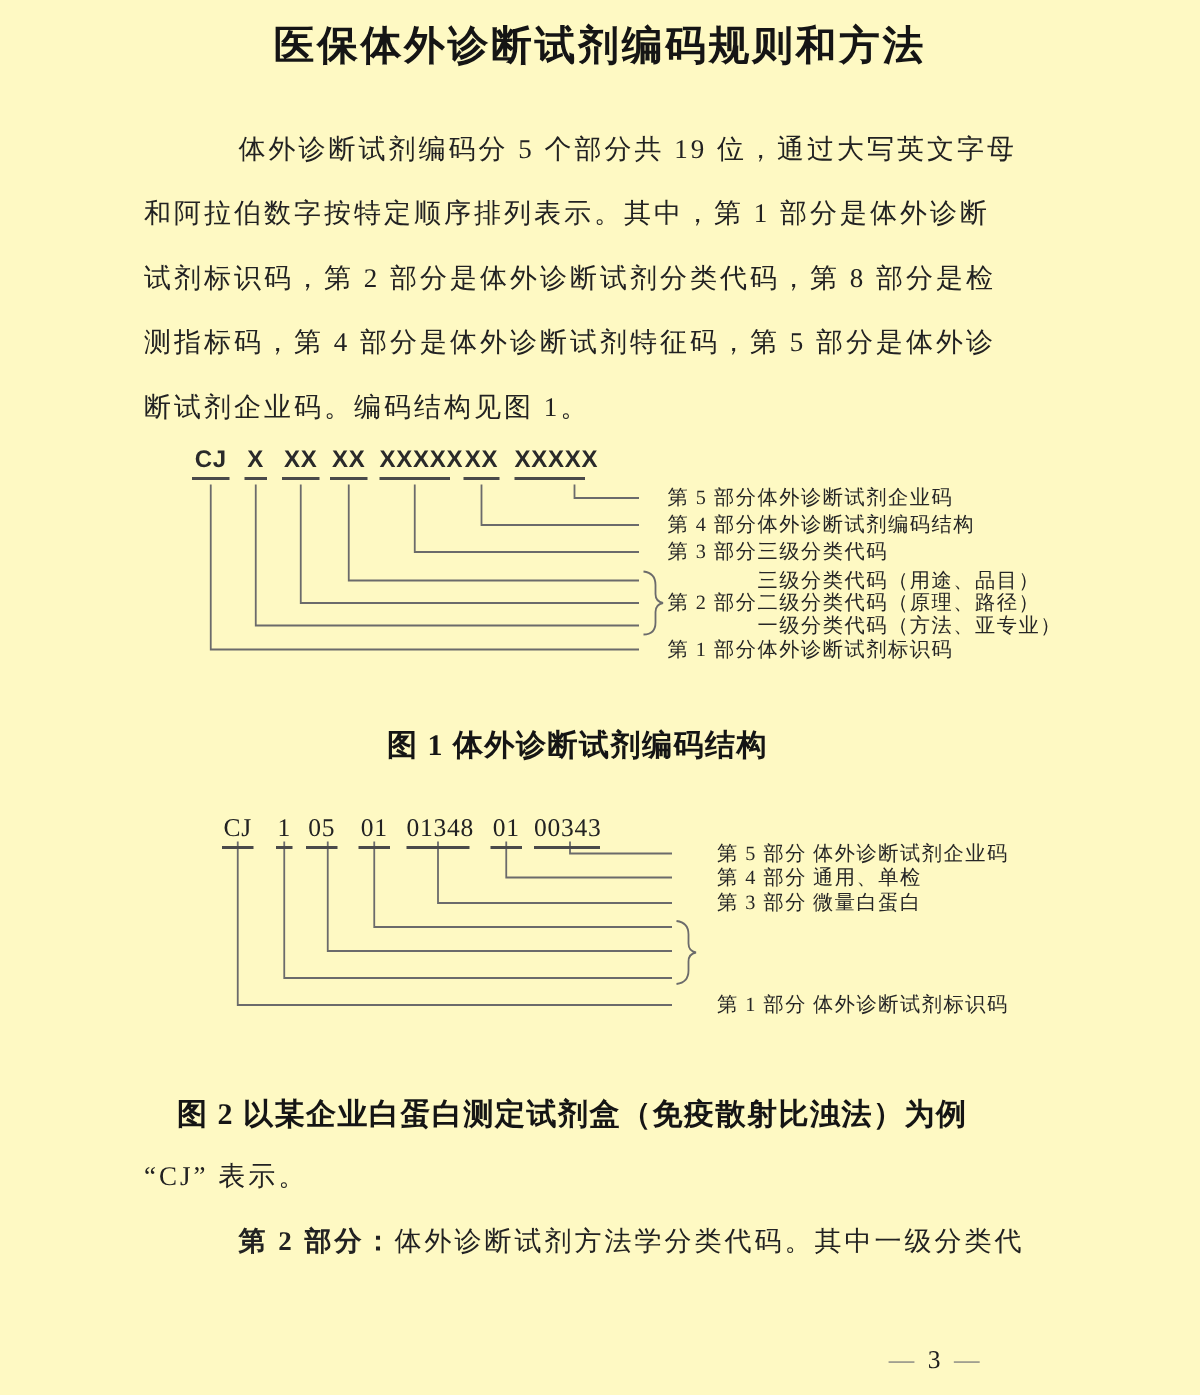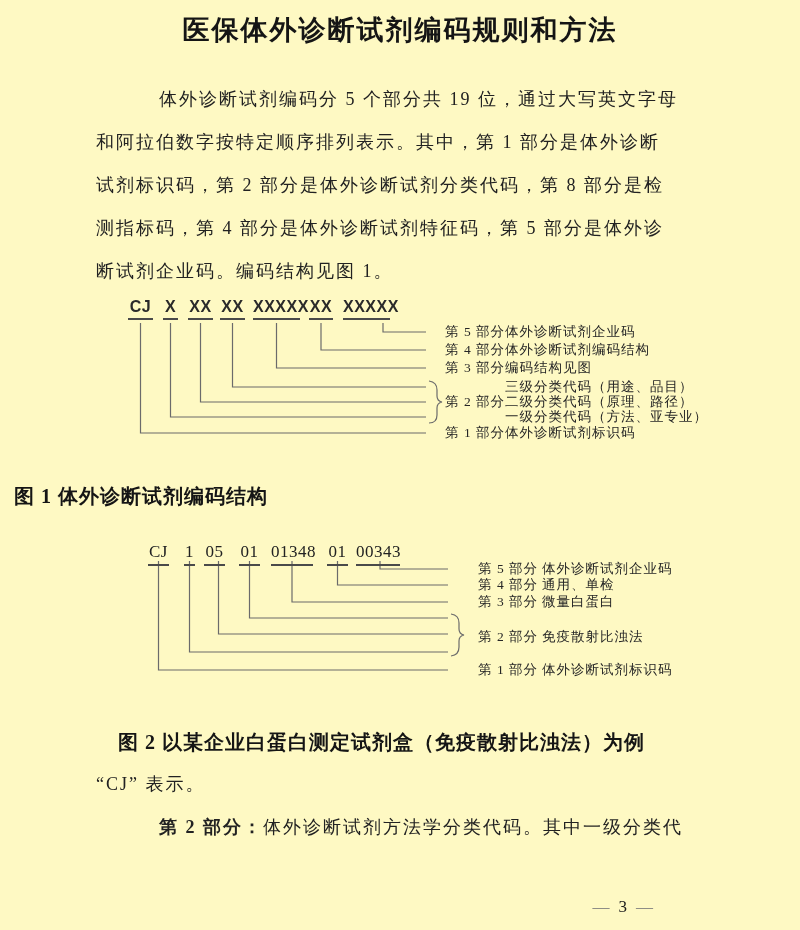--- a/index.html
+++ b/index.html
@@ -31,21 +31,21 @@
   #fig2 .code-seg { font-family:"Liberation Serif", serif; font-size:17px;
     letter-spacing:0.5px; color:#222; }
   .fig-label { position:absolute; font-size:13.5px; white-space:nowrap;
     color:#262626; letter-spacing:1px; }
   #fig1 .fig-label { left:445px; }
   #fig2 .fig-label { left:478px; }
   #fig1 .fig-label .part { display:inline-block; width:60px; }
   #fig2 .fig-label .part { display:inline-block; width:64px; }
   .caption { position:absolute; font-weight:bold; font-size:20px;
     letter-spacing:1px; color:#151515; white-space:nowrap; }
-  #caption1 { top:483px; left:14px; width:770px; }
+  #caption1 { top:483px; left:0; width:770px; text-align:center; }
   #caption2 { top:729px; left:118px; }
   .footer { position:absolute; top:897px; right:138px; font-size:17px;
     color:#1d1d1d; white-space:nowrap; }
   .footer .dash { color:#7d7d7d; padding:0 9px; }
 </style>
 </head>
 <body>
 
 <div class="page">
 
@@ -80,21 +80,21 @@
     <span class="code-seg" style="left:309px;width:24px">XX</span>
     <span class="code-seg" style="left:343px;width:47px">XXXXX</span>
 
     <div class="fig-label" style="top:27px">
       <span class="part">第 5 部分</span><span>体外诊断试剂企业码</span>
     </div>
     <div class="fig-label" style="top:45px">
       <span class="part">第 4 部分</span><span>体外诊断试剂编码结构</span>
     </div>
     <div class="fig-label" style="top:63px">
-      <span class="part">第 3 部分</span><span>编码结构见图</span>
+      <span class="part">第 3 部分</span><span>三级分类代码</span>
     </div>
     <div class="fig-label" style="top:82px">
       <span class="part"></span><span>三级分类代码（用途、品目）</span>
     </div>
     <div class="fig-label" style="top:97px">
       <span class="part">第 2 部分</span><span>二级分类代码（原理、路径）</span>
     </div>
     <div class="fig-label" style="top:112px">
       <span class="part"></span><span>一级分类代码（方法、亚专业）</span>
     </div>
@@ -128,23 +128,20 @@
 
     <div class="fig-label" style="top:20px">
       <span class="part">第 5 部分</span><span>体外诊断试剂企业码</span>
     </div>
     <div class="fig-label" style="top:36px">
       <span class="part">第 4 部分</span><span>通用、单检</span>
     </div>
     <div class="fig-label" style="top:53px">
       <span class="part">第 3 部分</span><span>微量白蛋白</span>
     </div>
-    <div class="fig-label" style="top:88px">
-      <span class="part">第 2 部分</span><span>免疫散射比浊法</span>
-    </div>
     <div class="fig-label" style="top:121px">
       <span class="part">第 1 部分</span><span>体外诊断试剂标识码</span>
     </div>
   </div>
 
   <div class="caption" id="caption2">图 2 以某企业白蛋白测定试剂盒（免疫散射比浊法）为例</div>
 
   <div class="para" id="para2">
     <div class="pline">“CJ” 表示。</div>
     <div class="pline indent">

